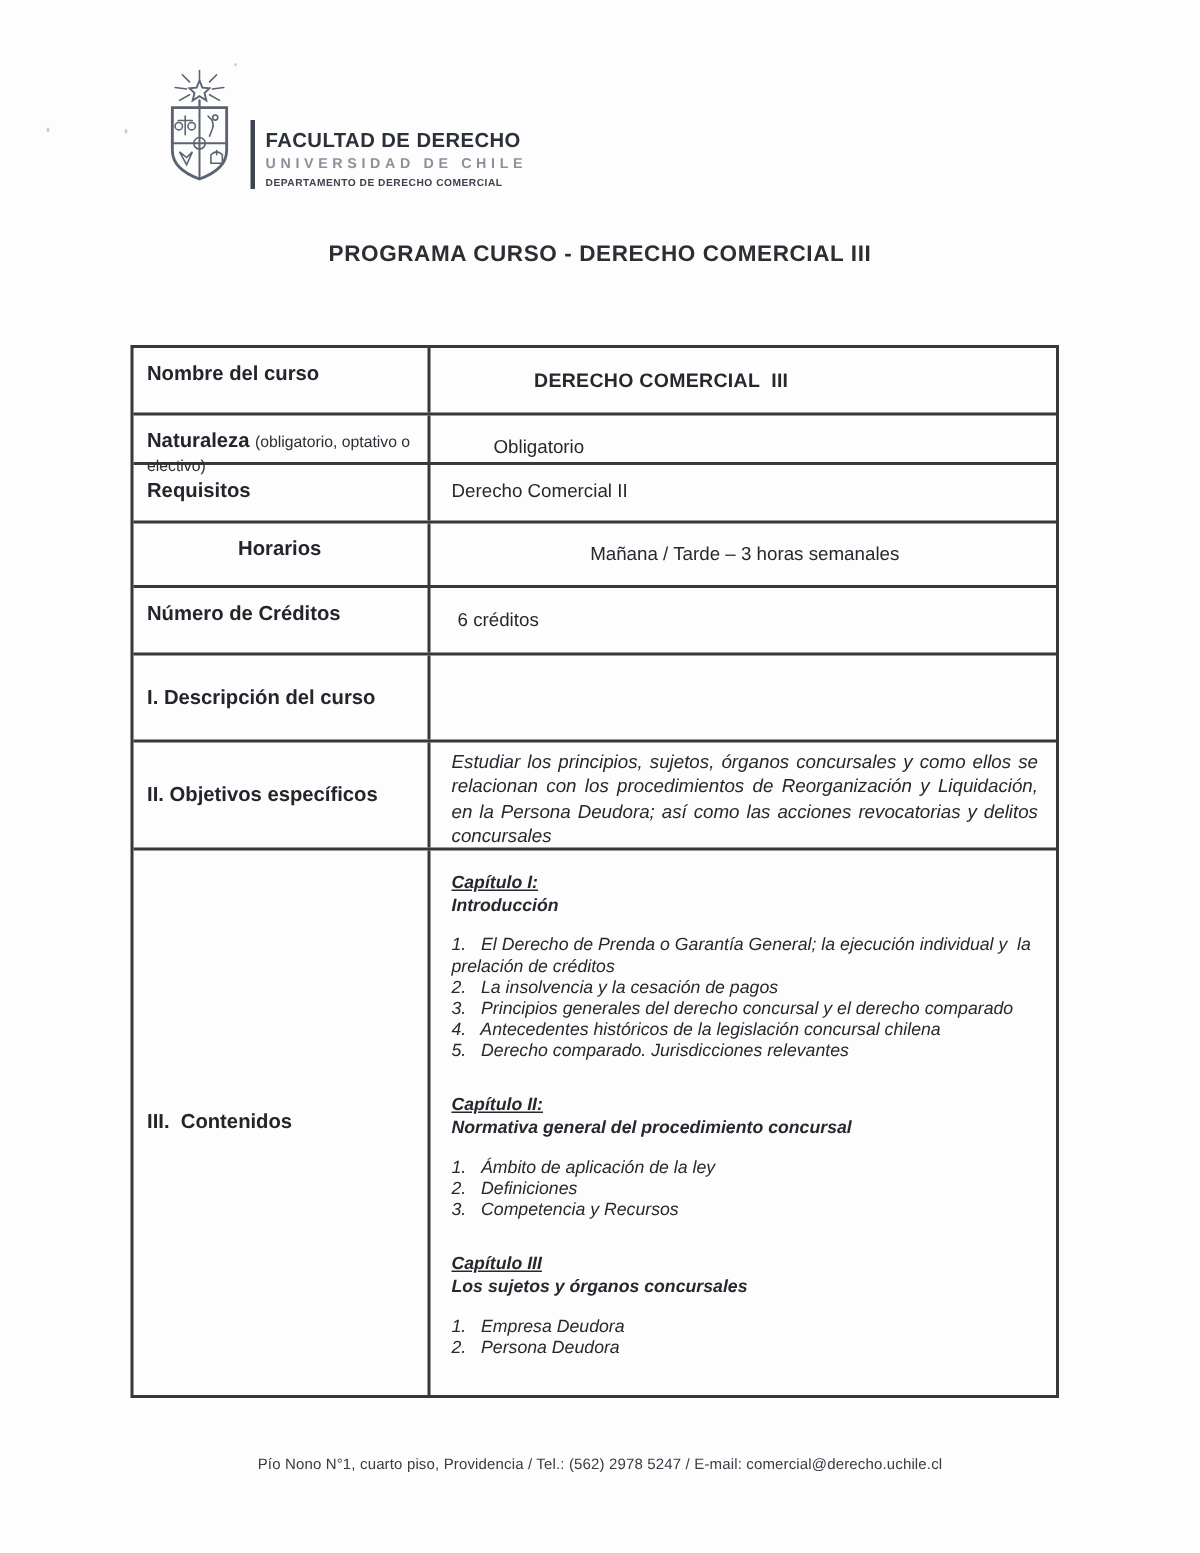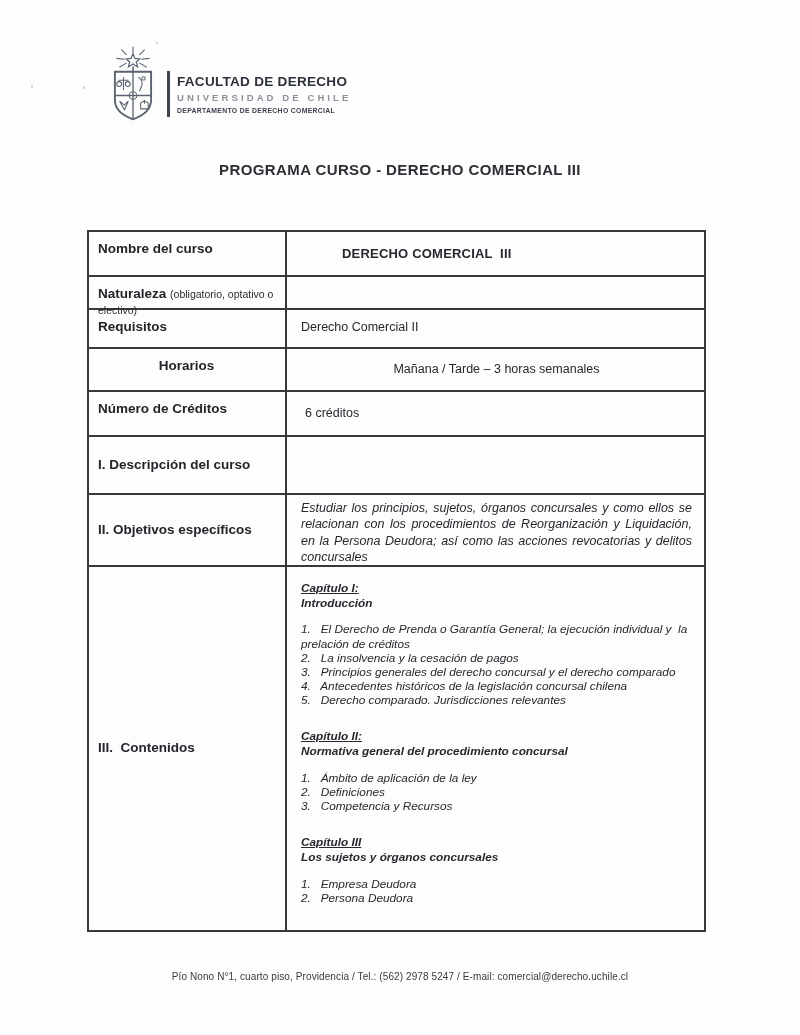--- a/index.html
+++ b/index.html
@@ -8,21 +8,21 @@
     background:#ffffff;
     font-family:"Liberation Sans","DejaVu Sans",sans-serif;
     color:#24262b; overflow:hidden;
   }
   .page { position:absolute; inset:0; background:#fdfdfd; }
 
   
   .speck { position:absolute; background:#9aa0a8; border-radius:50%; opacity:.5; }
 
   
-  .brand { position:absolute; left:104px; top:46px; display:flex; align-items:center; }
+  .brand { position:absolute; left:104px; top:46px; display:flex; align-items:flex-end; }
   .crest { width:58px; height:80px; }
   .brand-divider { width:3px; height:46px; background:#3d4450; margin:16px 7px 0 5px; }
   .brand-text { margin-top:16px; }
   .faculty { font-size:13.5px; font-weight:bold; color:#2b303a; letter-spacing:.3px; }
   .university { font-size:9.5px; font-weight:600; color:#8b909a; letter-spacing:3.1px; margin-top:3px; }
   .department { font-size:6.8px; font-weight:bold; color:#3c414c; letter-spacing:.35px; margin-top:4px; }
 
   
   .doc-title {
     position:absolute; top:161px; left:0; width:100%;
@@ -40,21 +40,21 @@
   .cell-label {
     width:198px; flex-shrink:0; box-sizing:border-box;
     border-right:2px solid #383838;
     padding:9px 10px 4px 9px;
     font-size:13.5px; font-weight:bold; color:#23252b; line-height:1.2;
   }
   .cell-value {
     flex:1; box-sizing:border-box; padding:9px 12px 4px 14px;
     font-size:12.5px; color:#26282e; line-height:1.3;
   }
-  .r1 { height:45px; } .r2 { height:33px;gap:28px; } .r3 { height:39px; }
+  .r1 { height:45px;gap:14px; } .r2 { height:33px;gap:28px; } .r3 { height:39px; }
   .r4 { height:43px;text-align:center; } .r5 { height:45px; } .r6 { height:58px; }
   .r7 { height:72px; } .r8 { height:363px; }
   .vcenter-label .cell-label { display:flex; align-items:center; padding-top:0; padding-bottom:0; }
   .course-name { font-weight:bold; font-size:13px; letter-spacing:.2px; white-space:pre-wrap; }
   .label-note { font-weight:normal; font-size:10.5px; color:#2c2e34; }
   .justify { text-align:justify; }
   .pre { white-space:pre-wrap; }
 
   
   .contents-value { padding-top:14px !important; overflow:hidden;font-style:italic; }
@@ -127,20 +127,21 @@
     <div class="trow r1">
       <div class="cell-label">Nombre del curso</div>
       <div class="cell-value vcv" style="padding-top:14px;margin-left:41px;">
         <span class="course-name">DERECHO COMERCIAL  III</span>
       </div>
     </div>
 
     <div class="trow r2">
       <div class="cell-label"><span>Naturaleza</span>
         <span class="label-note">(obligatorio, optativo o electivo)</span></div>
+      <div class="cell-value" style="padding-top:13px;">Obligatorio</div>
     </div>
 
     <div class="trow r3">
       <div class="cell-label">Requisitos</div>
       <div class="cell-value">Derecho Comercial II</div>
     </div>
 
     <div class="trow r4">
       <div class="cell-label">Horarios</div>
       <div class="cell-value" style="padding-top:12px;">Mañana / Tarde – 3 horas semanales</div>

